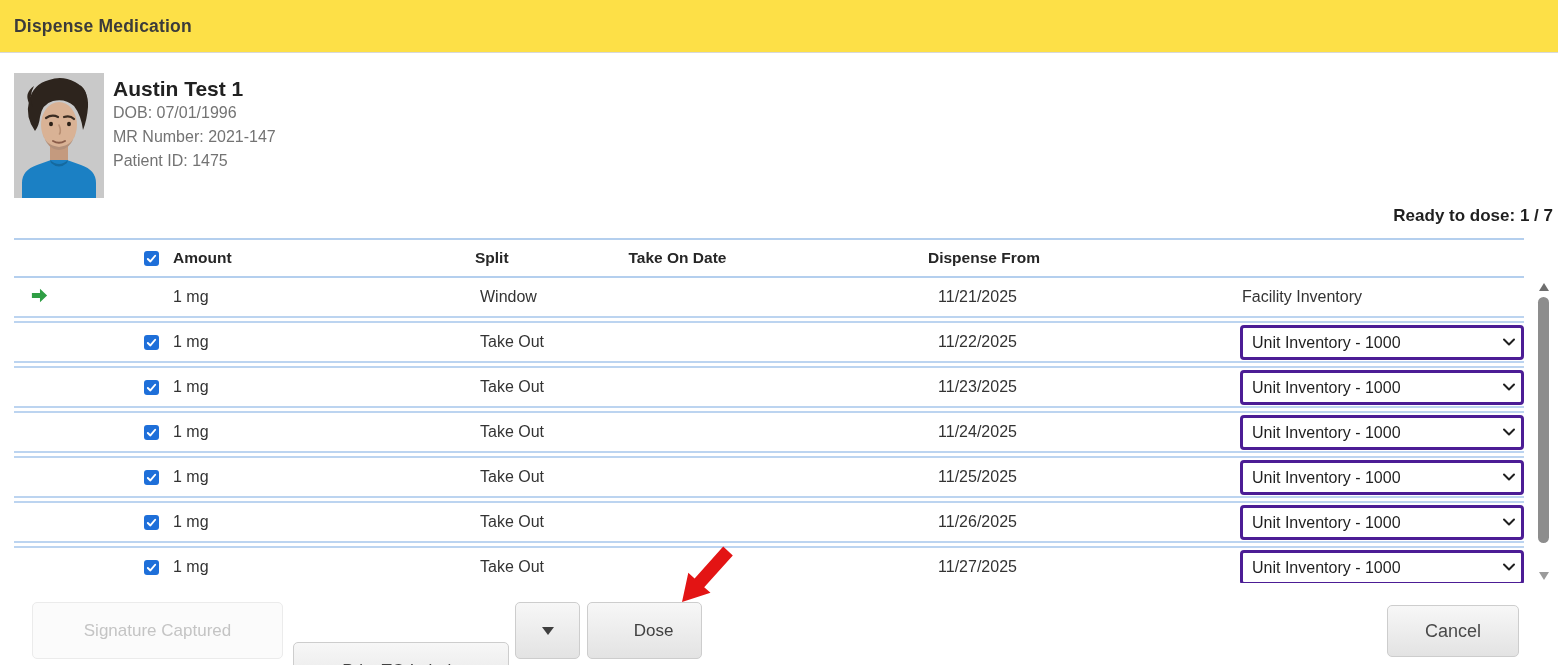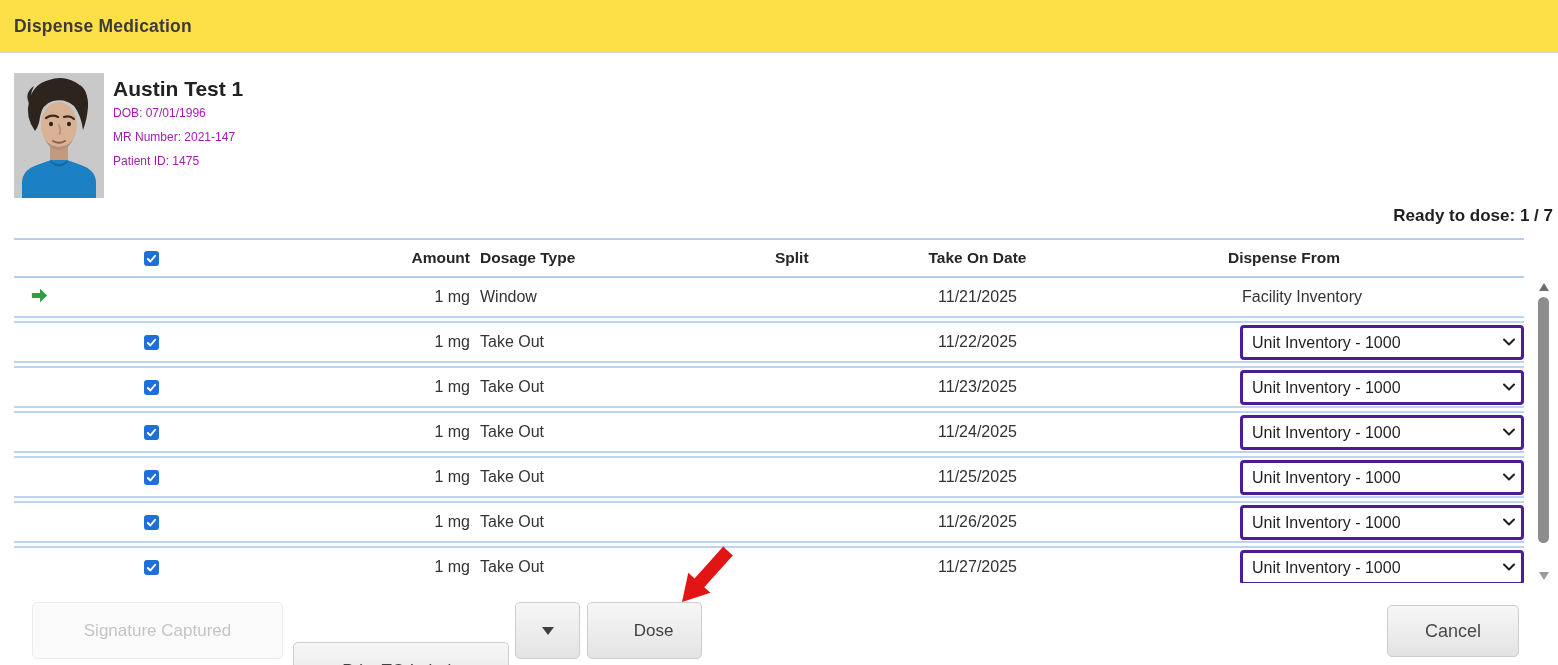--- a/index.html
+++ b/index.html
@@ -16,41 +16,41 @@
     display:flex;align-items:center;box-sizing:border-box;
   }
   .titlebar h1{
     margin:0 0 0 14px;font-size:17.5px;font-weight:bold;color:#3b3b3b;letter-spacing:.2px;
   }
   
   .patient{position:absolute;top:73px;left:14px;display:flex;}
   .photo{width:90px;height:125px;overflow:hidden;flex:0 0 auto;}
   .pinfo{margin-left:9px;}
   .pname{font-size:21px;font-weight:bold;color:#212121;margin-top:4px;}
-  .pline{font-size:12px;color:#a21caf;line-height:24px;}
+  .pline{font-size:16px;color:#737373;line-height:24px;}
   .pline:first-of-type{margin-top:14px;}
   
   .ready{
     position:absolute;top:206px;right:5px;
     font-size:17px;font-weight:bold;color:#1f1f1f;
   }
   
   .dtable{position:absolute;top:238px;left:14px;width:1510px;}
   .thead{
     height:36px;border-top:2px solid #b4cfee;border-bottom:2px solid #b4cfee;
     display:flex;align-items:center;box-sizing:content-box;
   }
   .hlabel{font-size:15.5px;font-weight:bold;color:#262626;}
   .tbody{height:305px;overflow:hidden;}
   .trow{height:38px;display:flex;align-items:center;}
   .rowdiv{
     height:7px;box-sizing:border-box;background:#ffffff;
     border-top:2px solid #bcd4f0;border-bottom:2px solid #bcd4f0;
   }
-  .c{flex:0 0 auto;box-sizing:border-box;justify-content:space-between;}
+  .c{flex:0 0 auto;box-sizing:border-box;}
   .c-icon{width:126px;padding-left:16px;}
   .c-amount{width:330px;display:flex;align-items:center;}
   .c-dosage{width:300px;padding-left:10px;}
   .c-split{width:80px;padding-left:5px;}
   .c-date{width:255px;text-align:center;}
   .c-dispense{width:419px;display:flex;align-items:center;}
   .cell{font-size:16px;color:#333333;}
   .cb{
     width:15px;height:15px;margin-left:4px;flex:0 0 auto;
     background:#1e6fd9;border-radius:3px;
@@ -150,21 +150,20 @@
     <div class="thead">
       <div class="c c-icon"></div>
       <div class="c c-amount">
         <span class="cb">
           <svg width="11" height="11" viewBox="0 0 12 12">
             <polyline points="2,6.5 4.8,9.2 10,3" fill="none" stroke="#ffffff" stroke-width="2.1" stroke-linecap="round" stroke-linejoin="round"></polyline>
           </svg>
         </span>
         <span class="hlabel amount-txt">Amount</span>
       </div>
-      <div class="c c-dosage hlabel">Dosage Type</div>
       <div class="c c-split hlabel">Split</div>
       <div class="c c-date hlabel">Take On Date</div>
       <div class="c c-dispense">
         <span class="hlabel hdr-dispense">Dispense From</span>
       </div>
     </div>
     <div class="tbody" id="tbody">
     <div class="trow">
       <div class="c c-icon">
         <span class="goarrow">

